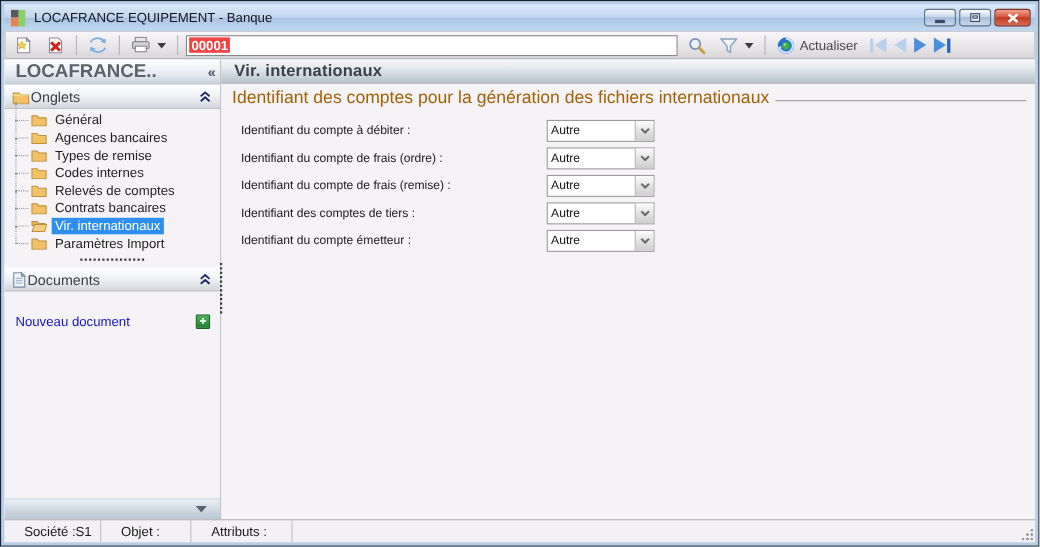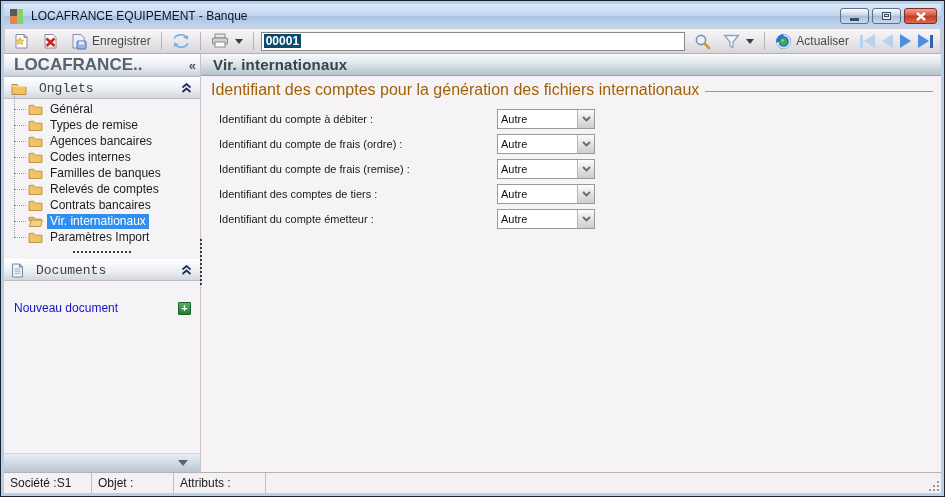--- a/index.html
+++ b/index.html
@@ -54,21 +54,21 @@
     height:22px; display:flex; align-items:center; gap:4px;
     padding:0 4px; border:1px solid transparent; border-radius:2px;
     color:#4a4a4a; font-size:12px; white-space:nowrap;
   }
   .tb-sep{ width:1px; height:18px; background:#b6b2b7; margin:0 3px; flex:0 0 1px;}
   .dd-arrow{ width:0; height:0; border-left:4px solid transparent; border-right:4px solid transparent; border-top:5px solid #3c3c3c; margin-left:2px;}
   .record-input{
     width:447px; height:19px; background:#fff; border:1px solid #898989;
     display:flex; align-items:center; padding:1px 2px; font-size:12px; margin:0 2px;
   }
-  .record-sel{ background:#0c4a6e; color:#fff; padding:0 2px; font-weight:bold;}
+  .record-sel{ background:#ef4444; color:#fff; padding:0 2px; font-weight:bold;}
   .nav-group{ display:flex; align-items:center; gap:7px; margin:0 4px;}
   .tri{ width:0; height:0; display:inline-block;}
   .tri.right{ border-top:7px solid transparent; border-bottom:7px solid transparent; border-left:11px solid #4b8ede;}
   .tri.left{ border-top:7px solid transparent; border-bottom:7px solid transparent; border-right:11px solid #4b8ede;}
   .tri.pale.left{ border-right-color:#b9d2ec;}
   .nav-bar{ display:inline-block; width:3px; height:13px; background:#2d66b0; }
   .nav-bar.pale{ background:#b9d2ec;}
   .nav-first,.nav-last{ display:flex; align-items:center; gap:1px;}
 
   
@@ -77,24 +77,24 @@
   
   .sidebar{ width:197px; flex:0 0 197px; display:flex; flex-direction:column; background:#f5f3f5; border-right:1px solid #c6c2c6; position:relative;}
   .sb-title{
     height:23px; flex:0 0 23px; display:flex; align-items:center;
     background:linear-gradient(#ffffff, #e7ecf2 60%, #c6cfda);
     border-bottom:1px solid #b9bec6; padding:0 4px 0 10px;
   }
   .sb-title-text{ font-size:17px; font-weight:bold; color:#5a626d; letter-spacing:0px; }
   .sb-collapse{ margin-left:auto; font-size:13px; font-weight:bold; color:#41506b; }
   .panel-header{
-    height:22px; flex:0 0 22px; display:flex; align-items:center; gap:12px;
+    height:22px; flex:0 0 22px; display:flex; align-items:center; gap:1px;
     background:linear-gradient(#ffffff, #eceef2 55%, #d3d7dd);
     border-top:1px solid #fff; border-bottom:1px solid #b9bdc4;
-    padding:0 8px 0 7px; color:#3c4048; font-size:13px;font-family:Liberation Mono, monospace;
+    padding:0 8px 0 7px; color:#3c4048; font-size:13px;
   }
   .chev-up{ margin-left:auto; }
   .tree{ padding:2px 0 0 10px; }
   .tree-item{ height:16px; display:flex; align-items:center; gap:4px; position:relative; padding-left:14px; white-space:nowrap;}
   .tree-item .stub{ position:absolute; left:0; top:8px; width:12px; border-top:1px dotted #9a9a9a;}
   .tree-item .vline{ position:absolute; left:0; top:-8px; height:16px; border-left:1px dotted #9a9a9a;}
   .ti-label{ font-size:12px; color:#1c1c1c; padding:0 3px; line-height:15px;}
   .tree-item.selected .ti-label{ background:#2f8fef; color:#fff; }
   .dotted-sep{ height:14px; flex:0 0 14px; display:flex; align-items:center; justify-content:center; }
   .dotted-sep i{ width:58px; border-top:2px dotted #3c3c3c; display:block;}
@@ -139,21 +139,21 @@
     background:linear-gradient(#fdfdfd,#dedede 60%,#cecece);
     display:flex; align-items:center; justify-content:center;
   }
 
   
   .statusbar{
     height:21px; flex:0 0 21px; display:flex; align-items:stretch;
     background:#f3f1f3; border-top:1px solid #b5b1b5; font-size:12px; color:#1a1a1a;
     position:relative;
   }
-  .sb-cell{ display:flex; align-items:center; padding:0 6px; border-right:1px solid #c2bec2; white-space:nowrap;}
+  .sb-cell{ display:flex; align-items:center; padding:0 18px; border-right:1px solid #c2bec2; white-space:nowrap;}
   .sb-cell.c1{ width:88px;} .sb-cell.c2{ width:82px;} .sb-cell.c3{ width:92px;}
   .sb-cell.cfill{ flex:1; border-right:none;}
   .resize-grip{ position:absolute; right:1px; bottom:1px; width:12px; height:12px;
     background:
       radial-gradient(circle at 2px 10px, #9a9a9a 1px, transparent 1.5px),
       radial-gradient(circle at 6px 10px, #9a9a9a 1px, transparent 1.5px),
       radial-gradient(circle at 10px 10px, #9a9a9a 1px, transparent 1.5px),
       radial-gradient(circle at 6px 6px, #9a9a9a 1px, transparent 1.5px),
       radial-gradient(circle at 10px 6px, #9a9a9a 1px, transparent 1.5px),
       radial-gradient(circle at 10px 2px, #9a9a9a 1px, transparent 1.5px);
@@ -195,28 +195,20 @@
           <path d="M3 1.5 h8 l3 3 V15 H3z" fill="#fdfdf2" stroke="#8a8aa8"></path>
           <path d="M11 1.5 l3 3 h-3z" fill="#d8d8e8" stroke="#8a8aa8"></path>
           <path d="M6 8 l1.5 3 3.2.3 -2.4 2 .7 3 -3-1.7 -3 1.7 .7-3 -2.4-2 3.2-.3z" fill="#f7d34c" stroke="#c8971e" stroke-width=".7" transform="translate(2,-2) scale(.82)"></path>
         </svg>
     </div>
     <div class="tb-btn">
       <svg width="17" height="17" viewBox="0 0 17 17">
           <path d="M3 1.5 h8 l3 3 V15 H3z" fill="#fdfdf2" stroke="#8a8aa8"></path>
           <path d="M4.5 5.5 L12.5 13 M12.5 5.5 L4.5 13" stroke="#d02020" stroke-width="2.6"></path>
         </svg>
-    </div>
-    <div class="tb-btn">
-      <svg width="17" height="17" viewBox="0 0 17 17">
-          <path d="M2 1.5 h8 l3 3 V15 H2z" fill="#eef2fc" stroke="#8a8aa8"></path>
-          <rect x="6" y="8" width="9" height="8" rx="1" fill="#9db6e8" stroke="#5070b0"></rect>
-          <rect x="8" y="8.5" width="5" height="3" fill="#e8eefc"></rect>
-        </svg>
-      <span>Enregistrer</span>
     </div>
     <div class="tb-sep"></div>
     <div class="tb-btn">
       <svg width="18" height="16" viewBox="0 0 18 16">
           <path d="M3 6 a6 5 0 0 1 10-2 l-2.2.6 5 2 .4-4.6 -1.6 1 a8 7 0 0 0-13 2z" fill="#76aee0"></path>
           <path d="M15 10 a6 5 0 0 1-10 2 l2.2-.6 -5-2 -.4 4.6 1.6-1 a8 7 0 0 0 13-2z" fill="#76aee0"></path>
         </svg>
     </div>
     <div class="tb-sep"></div>
     <div class="tb-btn">
@@ -295,45 +287,37 @@
               <path d="M1 2.5 h5.2 l1.4 2 H15 v8 H1z" fill="#f2c264" stroke="#b8923e"></path>
             </svg>
           <span class="ti-label">Général</span>
         </div>
         <div class="tree-item">
           <span class="vline"></span>
             <span class="stub"></span>
           <svg width="15" height="12" viewBox="0 0 16 13">
               <path d="M1 2.5 h5.2 l1.4 2 H15 v8 H1z" fill="#f2c264" stroke="#b8923e"></path>
             </svg>
+          <span class="ti-label">Agences bancaires</span>
+        </div>
+        <div class="tree-item">
+          <span class="vline"></span>
+            <span class="stub"></span>
+          <svg width="15" height="12" viewBox="0 0 16 13">
+              <path d="M1 2.5 h5.2 l1.4 2 H15 v8 H1z" fill="#f2c264" stroke="#b8923e"></path>
+            </svg>
           <span class="ti-label">Types de remise</span>
         </div>
         <div class="tree-item">
           <span class="vline"></span>
             <span class="stub"></span>
           <svg width="15" height="12" viewBox="0 0 16 13">
               <path d="M1 2.5 h5.2 l1.4 2 H15 v8 H1z" fill="#f2c264" stroke="#b8923e"></path>
             </svg>
-          <span class="ti-label">Agences bancaires</span>
-        </div>
-        <div class="tree-item">
-          <span class="vline"></span>
-            <span class="stub"></span>
-          <svg width="15" height="12" viewBox="0 0 16 13">
-              <path d="M1 2.5 h5.2 l1.4 2 H15 v8 H1z" fill="#f2c264" stroke="#b8923e"></path>
-            </svg>
           <span class="ti-label">Codes internes</span>
-        </div>
-        <div class="tree-item">
-          <span class="vline"></span>
-            <span class="stub"></span>
-          <svg width="15" height="12" viewBox="0 0 16 13">
-              <path d="M1 2.5 h5.2 l1.4 2 H15 v8 H1z" fill="#f2c264" stroke="#b8923e"></path>
-            </svg>
-          <span class="ti-label">Familles de banques</span>
         </div>
         <div class="tree-item">
           <span class="vline"></span>
             <span class="stub"></span>
           <svg width="15" height="12" viewBox="0 0 16 13">
               <path d="M1 2.5 h5.2 l1.4 2 H15 v8 H1z" fill="#f2c264" stroke="#b8923e"></path>
             </svg>
           <span class="ti-label">Relevés de comptes</span>
         </div>
         <div class="tree-item">

